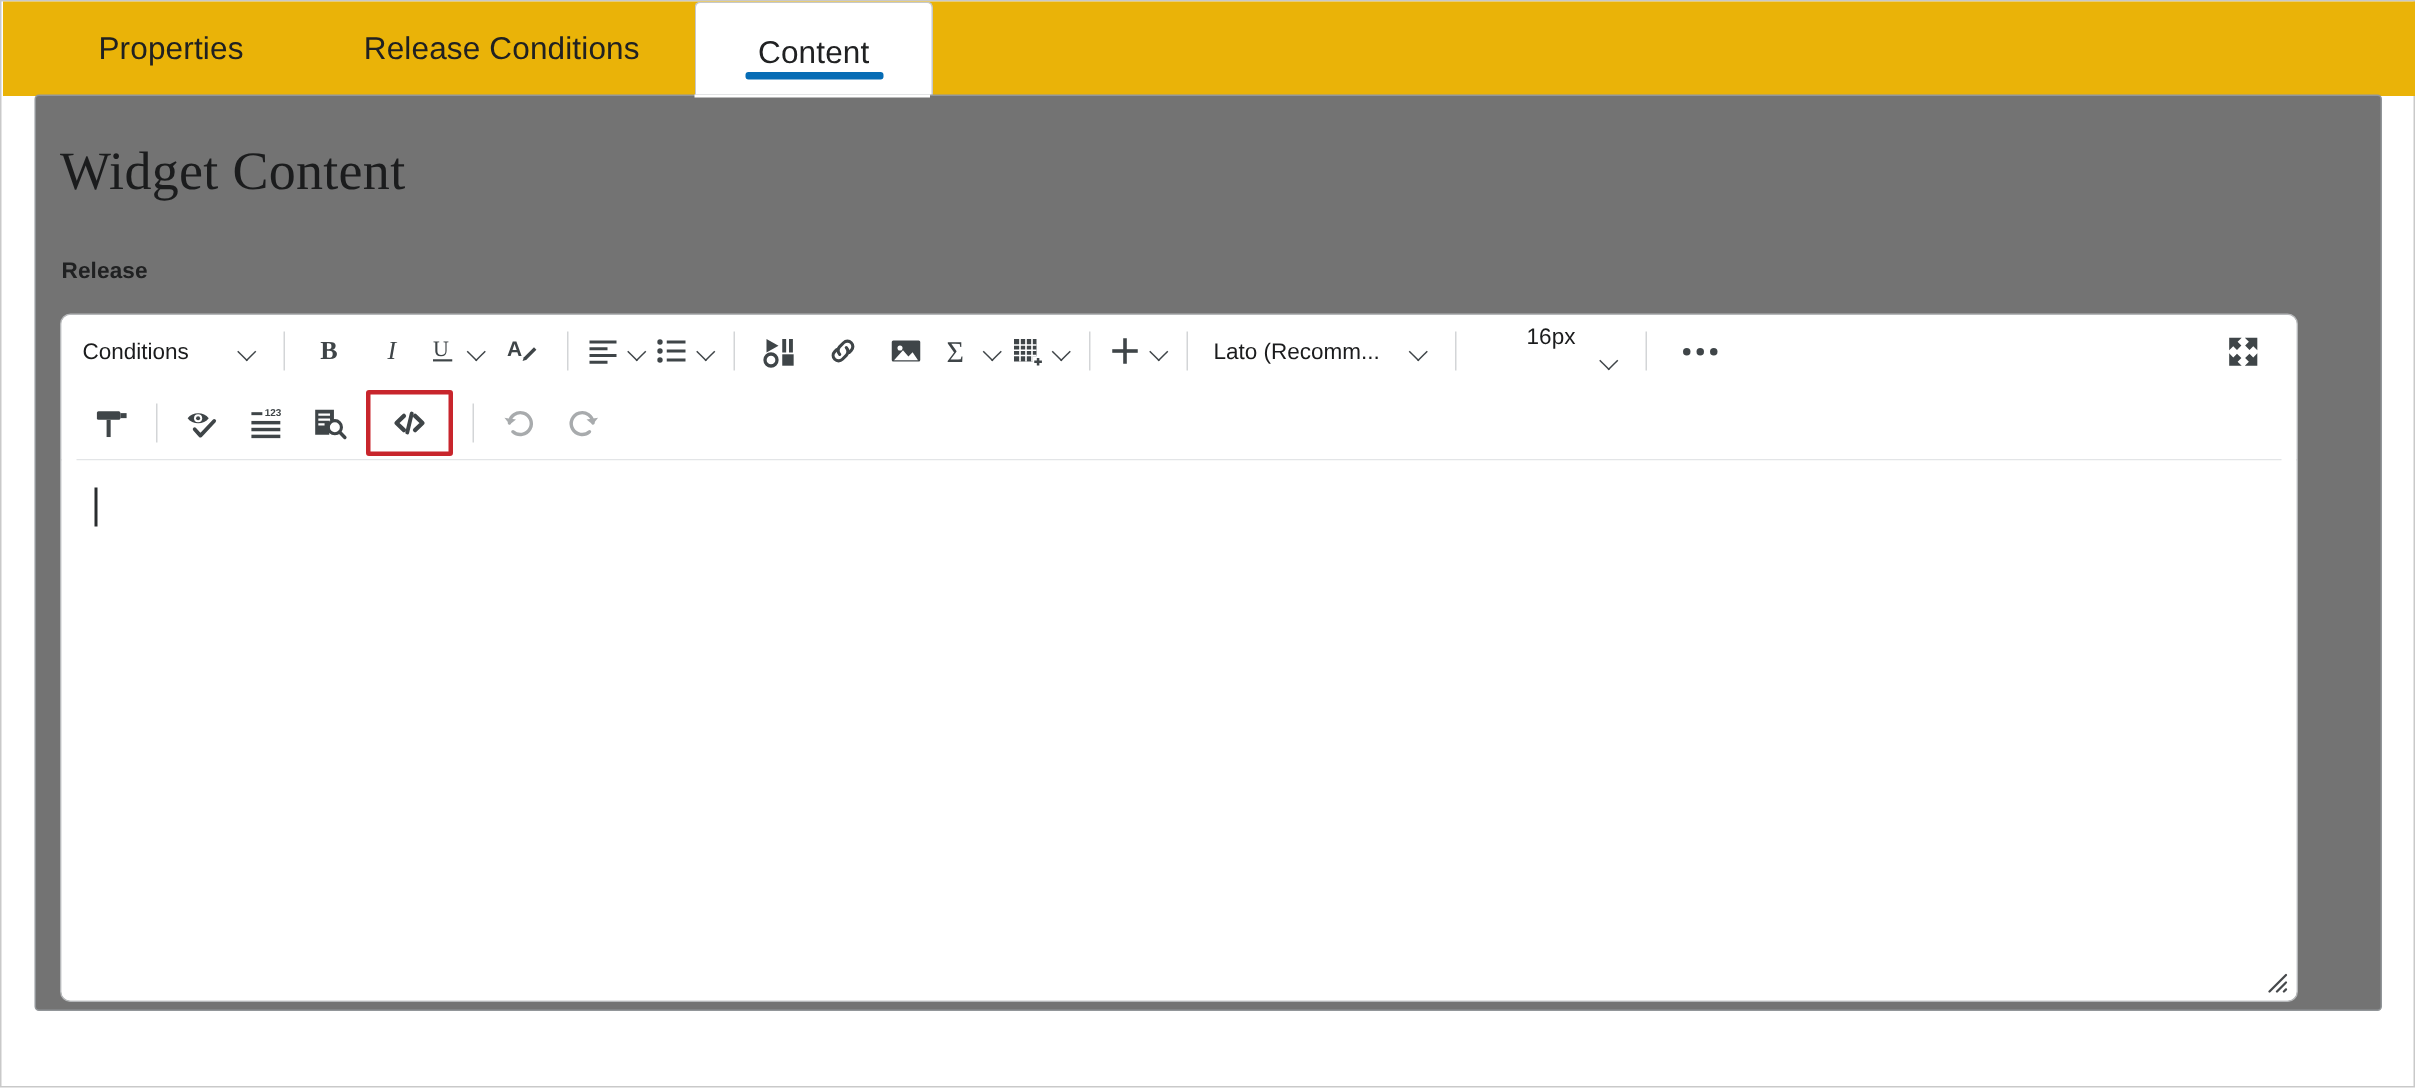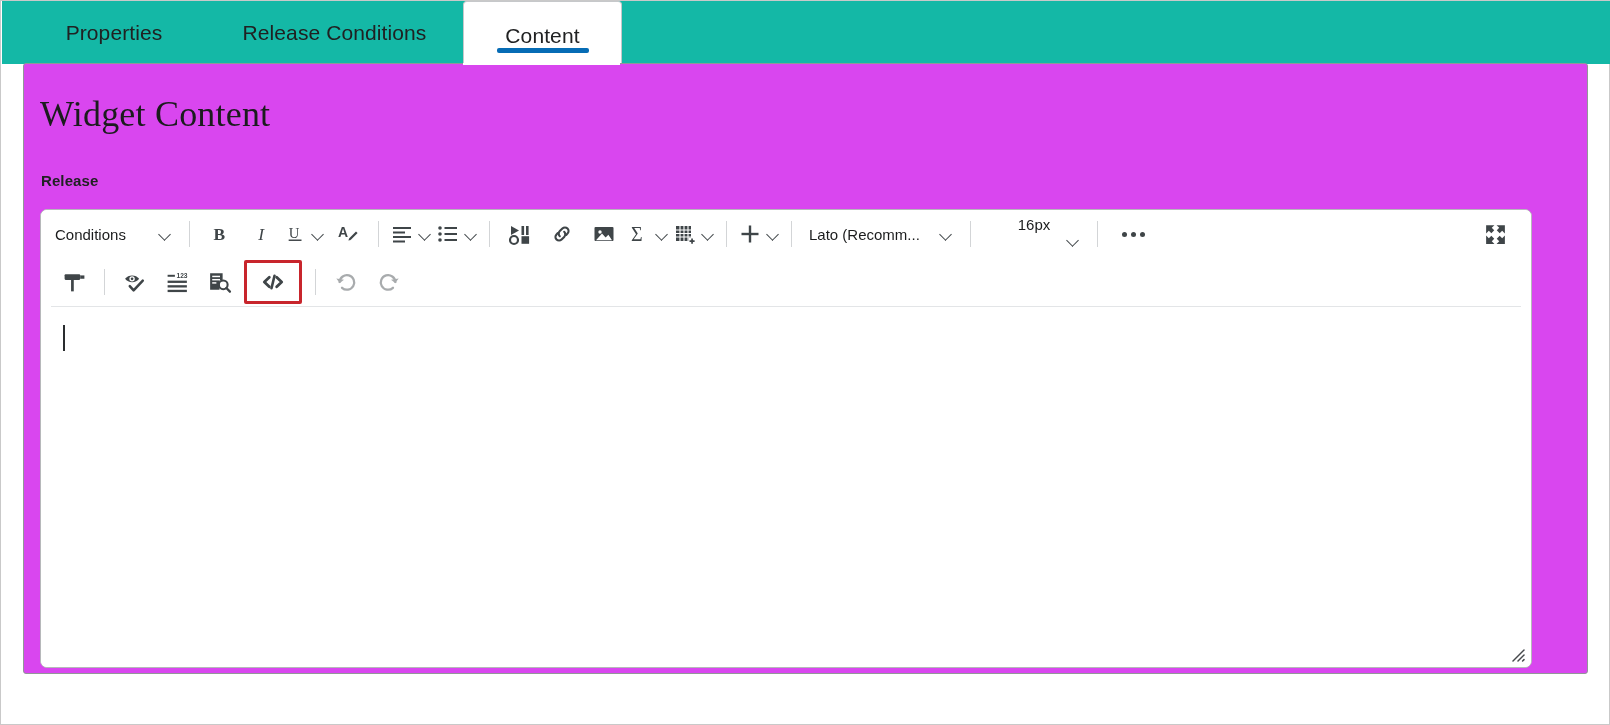--- a/index.html
+++ b/index.html
@@ -15,21 +15,21 @@
   
   #page-frame{
     position:absolute; left:0; top:0; width:1610px; height:725px;
     border:1px solid #c9c9c9;
     background:#ffffff;
   }
 
   
   #tabstrip{
     position:absolute; left:1px; top:0; width:1608px; height:63px;
-    background:#14b8a6;
+    background:#eab308;
   }
   .tab{
     position:absolute; top:0; height:63px;
     display:flex; align-items:center; justify-content:center;
     font-size:21px; color:#202122; letter-spacing:.1px;
     cursor:pointer; background:transparent;
     user-select:none;
   }
   .tab-label{ display:block; line-height:1; }
   #tab-properties{ left:22px; width:180px; }
@@ -44,21 +44,21 @@
   }
   #tab-content .tab-label{ margin-bottom:16px; }
   .tab-underline{
     position:absolute; left:33px; bottom:11px; width:92px; height:5px;
     background:#066cb5; border-radius:2px;
   }
 
   
   #main-panel{
     position:absolute; left:22px; top:62px; width:1565px; height:611px;
-    background:#d946ef;
+    background:#737373;
     border:1px solid #929699;
     border-top-color:#929699;
     border-radius:3px;
   }
   
   #tab-mask{
     position:absolute; left:462px; top:62px; width:157px; height:2px;
     background:#ffffff;
   }
 

